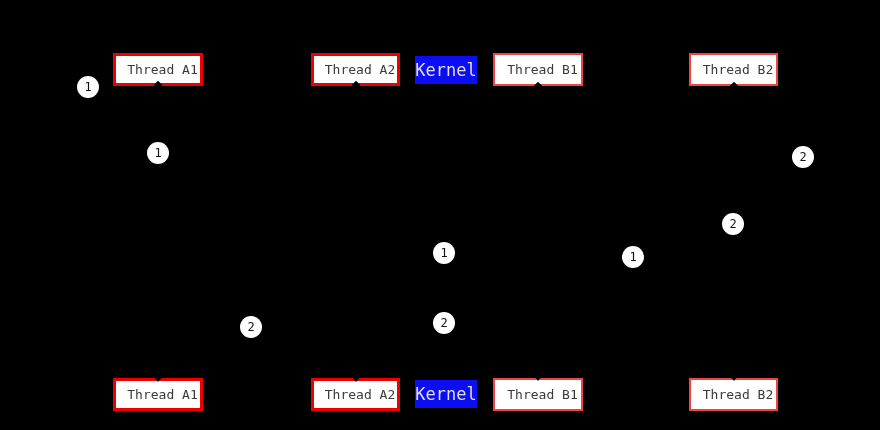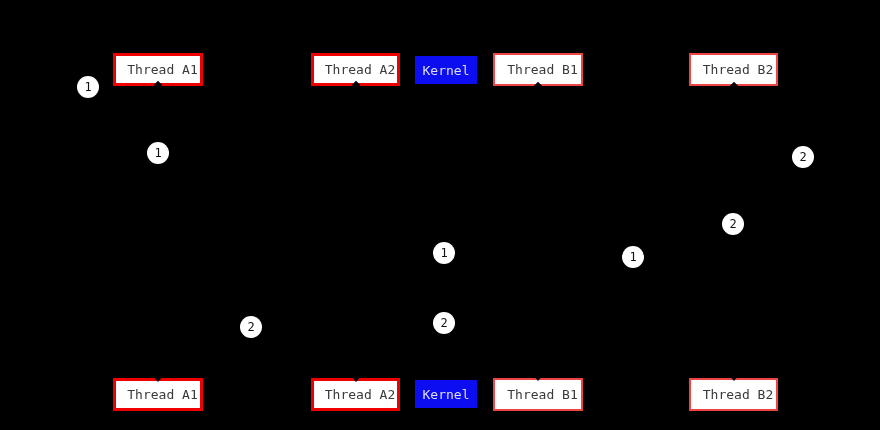--- a/index.html
+++ b/index.html
@@ -10,21 +10,21 @@
   .node {
     position:absolute; box-sizing:border-box; background:#ffffff;
     display:flex; align-items:center; justify-content:center;
     font-size:13px; color:#3a3a3a; white-space:nowrap;padding-left:9px;
   }
   .node.red  { border:3px solid #ee0000; }
   .node.blue { border:2px solid #ef4444; }
   .kernel {
     position:absolute; box-sizing:border-box; background:#0d0df2;
     display:flex; align-items:center; justify-content:center;
-    font-size:13px; color:#dfdfef; white-space:nowrap;
+    font-size:17px; color:#dfdfef; white-space:nowrap;
   }
   .badge {
     position:absolute; width:22px; height:22px; border-radius:50%;
     background:#ffffff; color:#101010; display:flex; align-items:center;
     justify-content:center; font-size:12px; line-height:1;
   }
   
   .notch-tail {
     position:absolute; left:50%; bottom:-5px; width:6px; height:6px;
     margin-left:-3px; background:#000; transform:rotate(45deg);

